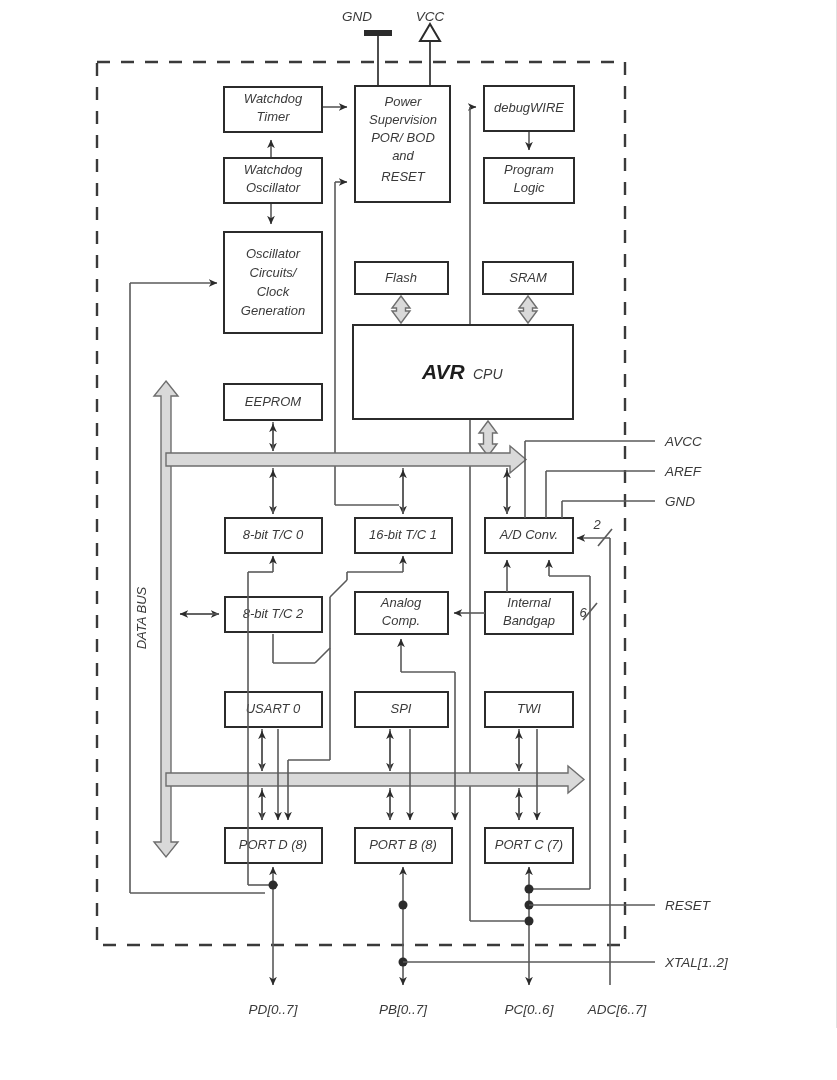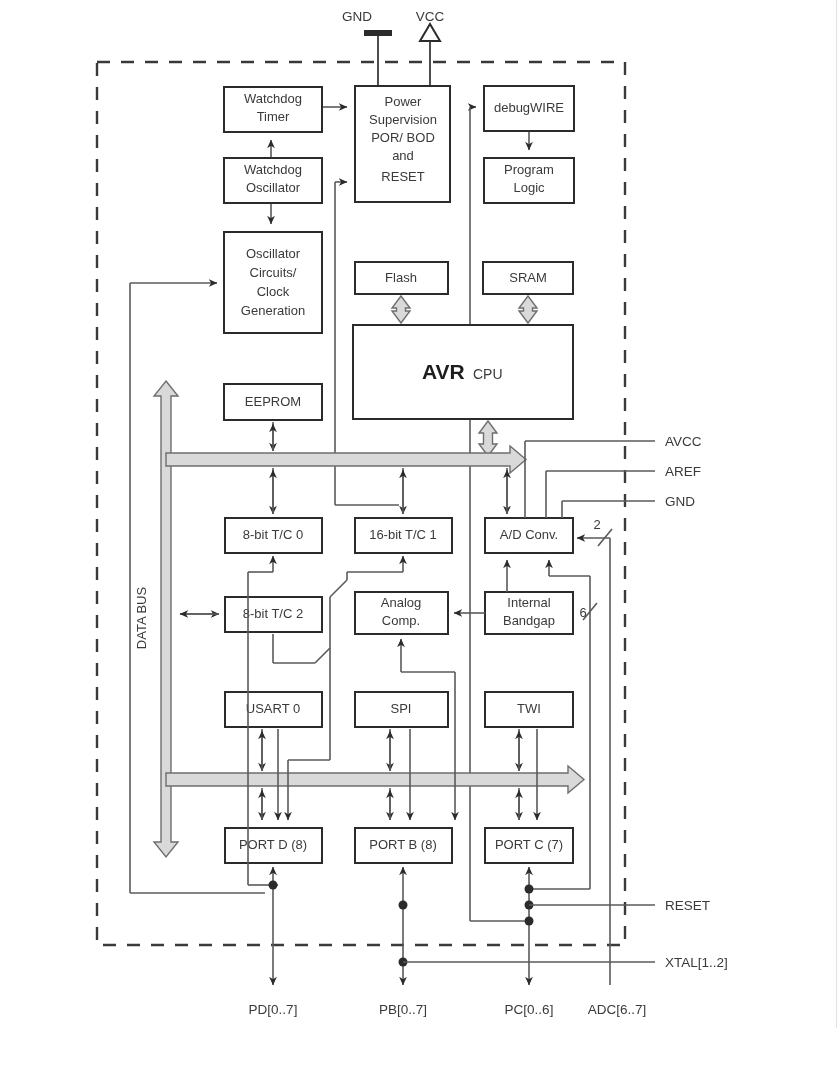--- a/index.html
+++ b/index.html
@@ -1,17 +1,17 @@
 <!DOCTYPE html>
 <html><head>
 <meta charset="utf-8">
 <style>
   html,body{margin:0;padding:0;background:#ffffff;}
   body{width:837px;height:1080px;font-family:"Liberation Sans",sans-serif;}
-  #stage{position:relative;width:837px;height:1028px;background:#ffffff;overflow:hidden;}
+  #stage{position:relative;width:837px;height:1028px;background:#ffffff;overflow:hidden;font-style:italic;}
   svg{display:block;}
   .blk-rect{fill:#ffffff;stroke:#2b2b2b;stroke-width:2;}
   .blk-text{font-family:"Liberation Sans",sans-serif;font-size:13px;fill:#3a3a3a;text-anchor:middle;dominant-baseline:middle;}
   .pin-text{font-family:"Liberation Sans",sans-serif;font-size:13.5px;fill:#3a3a3a;}
   .num-text{font-family:"Liberation Sans",sans-serif;font-size:13px;fill:#3a3a3a;text-anchor:middle;}
   .wire{stroke:#5a5a5a;stroke-width:1.6;fill:none;}
   .wire-d{stroke:#3a3a3a;stroke-width:1.8;fill:none;}
   .bus{fill:#d9d9d9;stroke:#6e6e6e;stroke-width:1.4;}
   .dash{stroke:#3a3a3a;stroke-width:2.4;fill:none;stroke-dasharray:13 11;}
   .dot{fill:#2b2b2b;}

